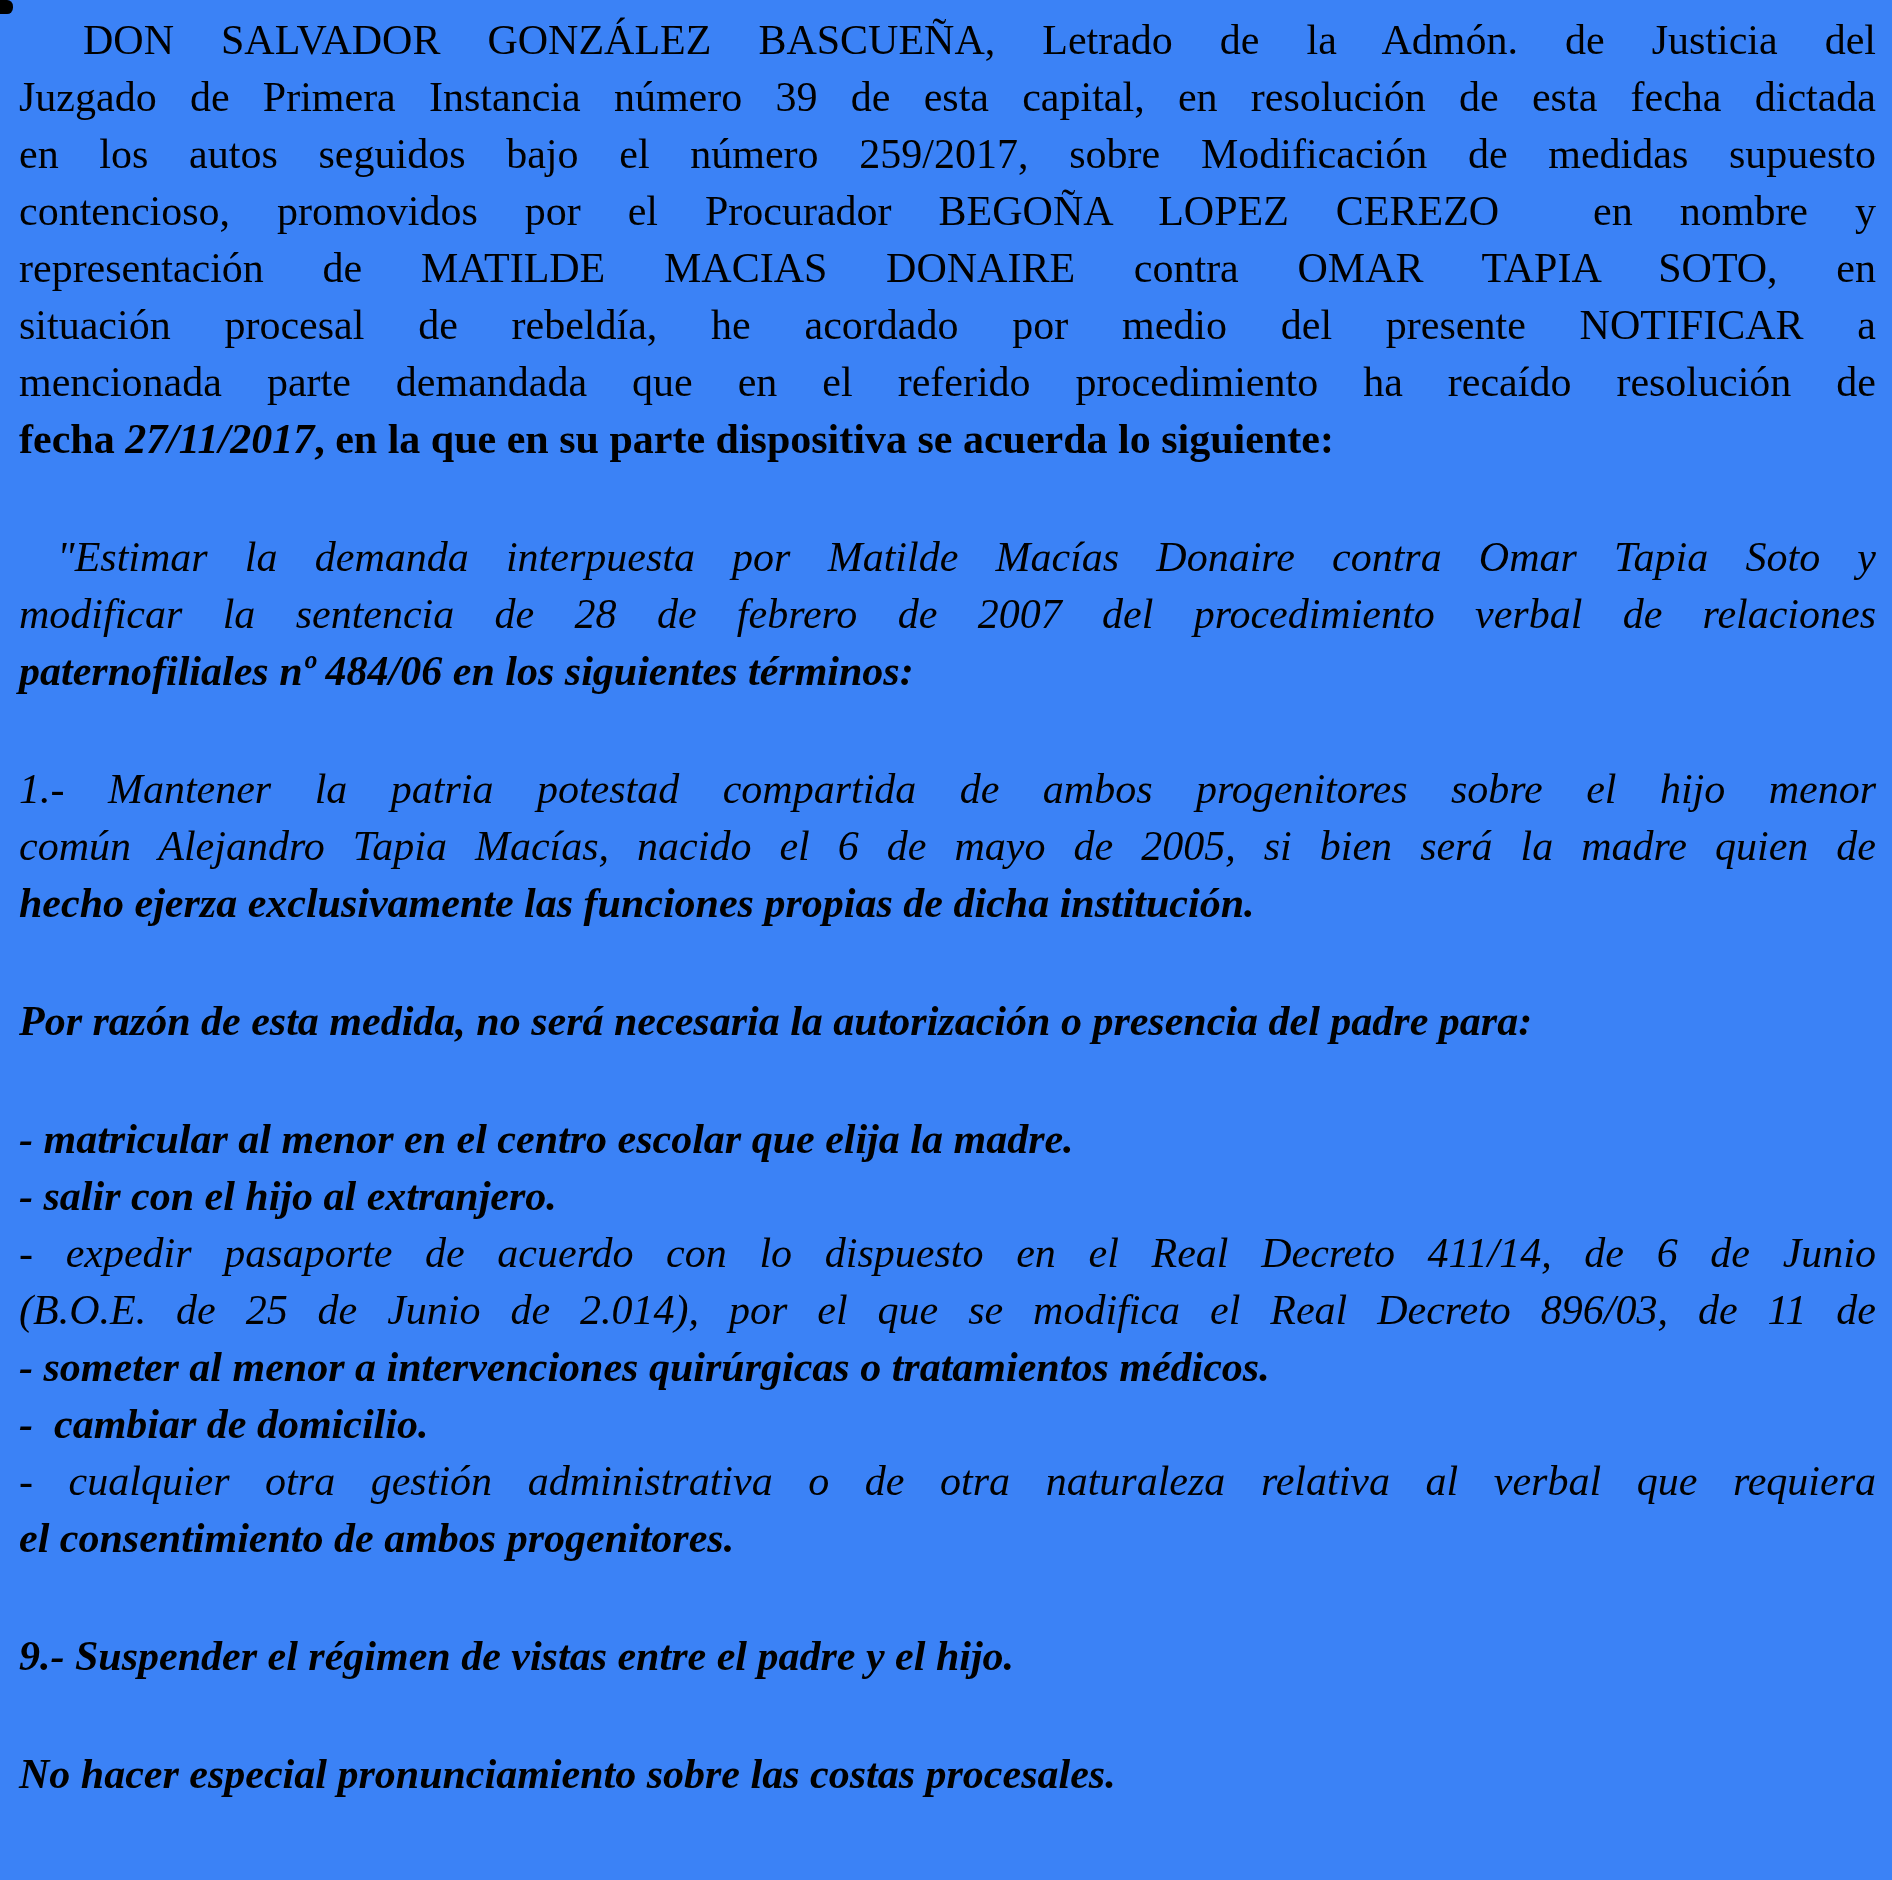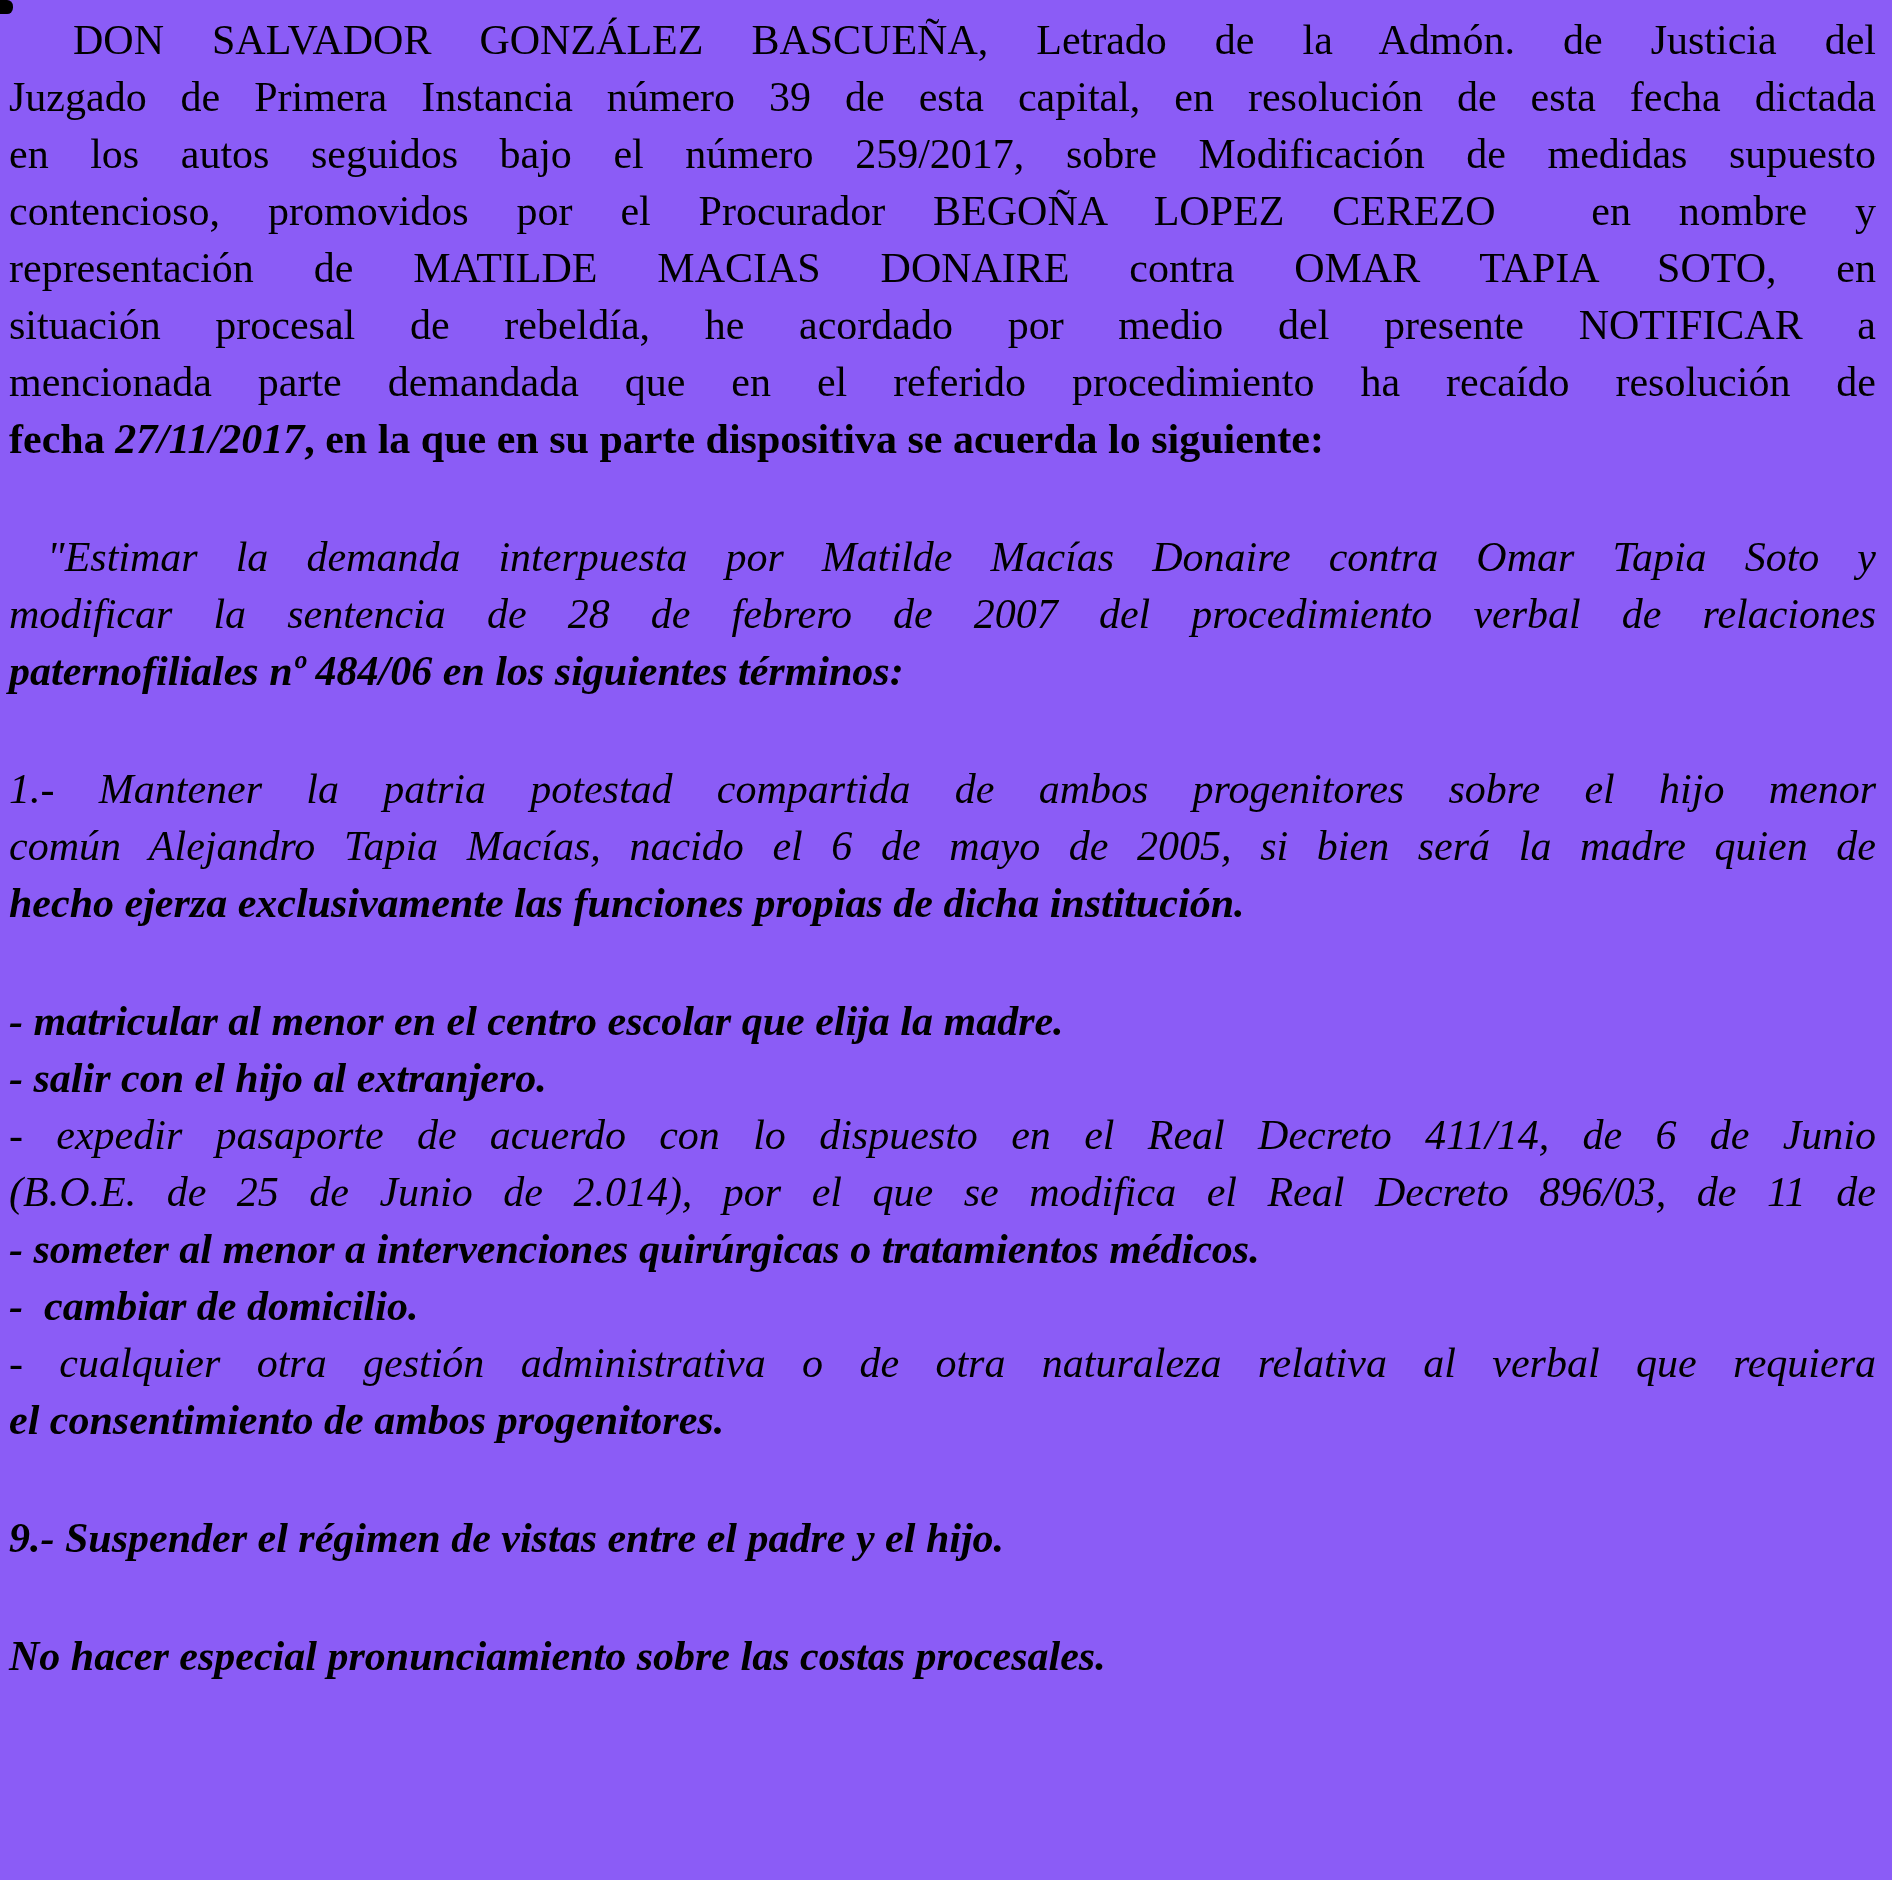--- a/index.html
+++ b/index.html
@@ -2,22 +2,22 @@
 <html lang="es"><head>
 <meta charset="utf-8">
 <title>Notificación judicial</title>
 <style>
   html, body { margin: 0; padding: 0; background: #ffffff; }
   .page {
     position: relative;
     width: 1892px;
     min-height: 1880px;
     box-sizing: border-box;
-    padding: 12px 16px 0 9px;
-    background: #8b5cf6;
+    padding: 12px 16px 0 19px;
+    background: #3b82f6;
     color: #000000;
     font-family: "Liberation Serif", "DejaVu Serif", serif;
     font-size: 42px;
     line-height: 57px;
     -webkit-font-smoothing: antialiased;
   }
   .block { margin: 0 0 61px 0; }
   .block:last-child { margin-bottom: 16px; }
   
   .line {
@@ -60,20 +60,23 @@
     <div class="line">modificar la sentencia de 28 de febrero de 2007 del procedimiento verbal de relaciones</div>
     <div class="line last">paternofiliales nº 484/06 en los siguientes términos:</div>
   </div>
 
   <div class="block it">
     <div class="line">1.- Mantener la patria potestad compartida de ambos progenitores sobre el hijo menor</div>
     <div class="line">común Alejandro Tapia Macías, nacido el 6 de mayo de 2005, si bien será la madre quien de</div>
     <div class="line last">hecho ejerza exclusivamente las funciones propias de dicha institución.</div>
   </div>
 
+  <div class="block it">
+    <div class="line last">Por razón de esta medida, no será necesaria la autorización o presencia del padre para:</div>
+  </div>
 
   <div class="block it">
     <div class="line last">- matricular al menor en el centro escolar que elija la madre.</div>
     <div class="line last">- salir con el hijo al extranjero.</div>
     <div class="line">- expedir pasaporte de acuerdo con lo dispuesto en el Real Decreto 411/14, de 6 de Junio</div>
     <div class="line">(B.O.E. de 25 de Junio de 2.014), por el que se modifica el Real Decreto 896/03, de 11 de</div>
     <div class="line last">- someter al menor a intervenciones quirúrgicas o tratamientos médicos.</div>
     <div class="line last">-  cambiar de domicilio.</div>
     <div class="line">- cualquier otra gestión administrativa o de otra naturaleza relativa al verbal que requiera</div>
     <div class="line last">el consentimiento de ambos progenitores.</div>

